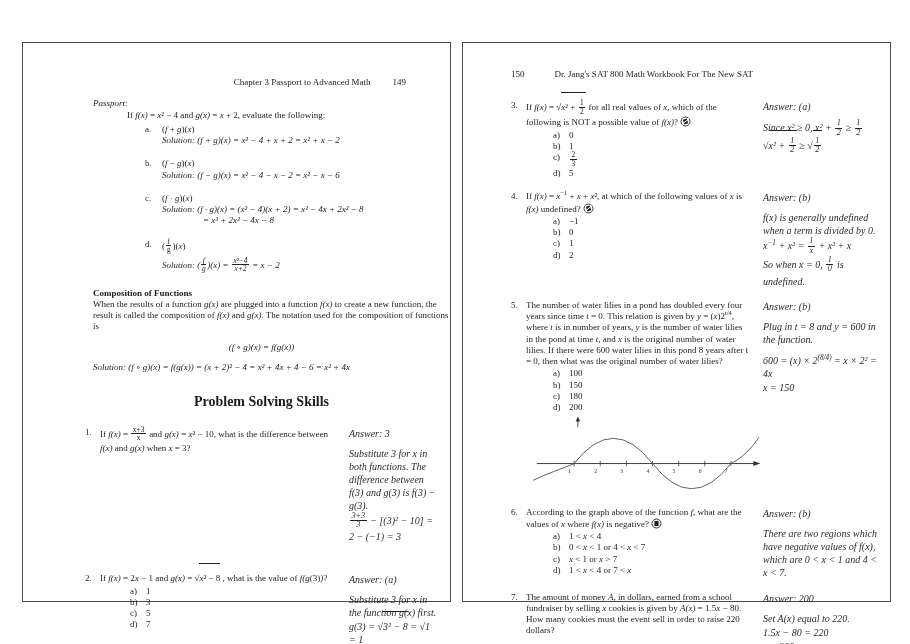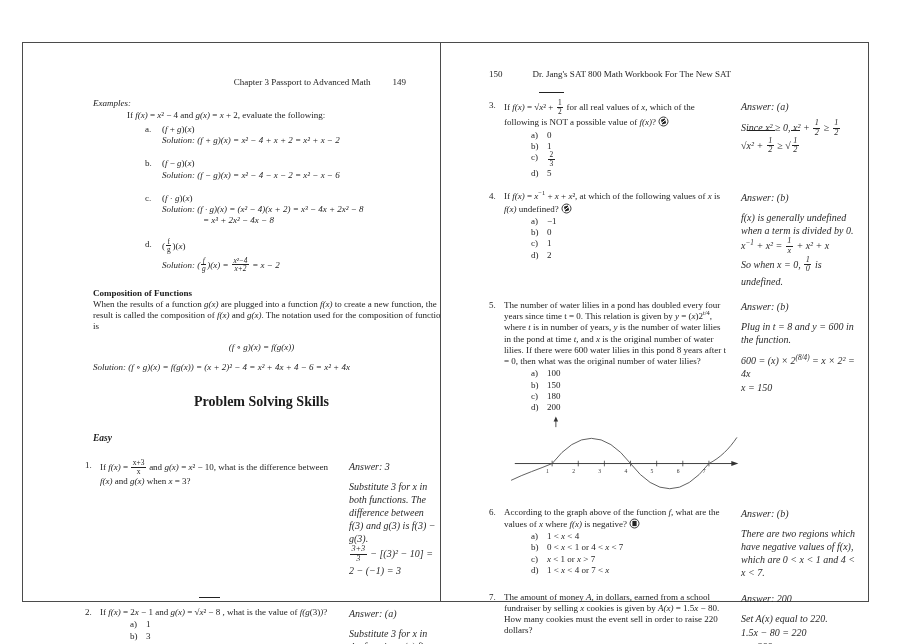--- a/index.html
+++ b/index.html
@@ -2,21 +2,21 @@
 <html><head>
 <meta charset="utf-8">
 <style>
   html,body{margin:0;padding:0;}
   body{width:910px;height:644px;position:relative;background:#ffffff;overflow:hidden;
        font-family:"Liberation Serif","DejaVu Serif",serif;}
   .page{position:absolute;top:42px;width:429px;height:560px;background:#fff;
         border:1.5px solid #4b4b4b;box-sizing:border-box;color:#1c1c1c;
         font-size:9px;line-height:1.25;}
   .page-left{left:22px;}
-  .page-right{left:440px;}
+  .page-right{left:462px;}
   
   .ph-l{display:flex;justify-content:flex-end;gap:22px;padding:34px 44px 0 0;}
   .ph-r{display:flex;gap:30px;padding:26px 0 0 48px;}
   
   .body-l{padding:10px 12px 0 62px;}
   .body-r{padding:8px 10px 0 48px;}
   .ex-label{margin-left:8px;font-style:italic;}
   .ex-intro{margin-left:42px;}
   .ex-item{margin-left:60px;margin-top:3px;display:flex;}
   .ex-item .il{width:17px;}
@@ -56,21 +56,21 @@
 </style>
 </head>
 <body>
 
 <div class="page page-left">
   <div class="ph-l">
     <span>Chapter 3   Passport to Advanced Math</span>
     <span>149</span>
   </div>
   <div class="body-l">
-    <div class="ex-label">Examples:</div>
+    <div class="ex-label">Passport:</div>
     <div class="ex-intro">If <i>f(x)</i> = <i>x</i>² − 4 and <i>g(x)</i> = <i>x</i> + 2, evaluate the following:</div>
 
     <div class="ex-item">
       <span class="il">a.</span>
       <span>(<i>f</i> + <i>g</i>)(<i>x</i>)</span>
     </div>
     <div class="ex-sol">Solution: (f + g)(x) = x² − 4 + x + 2 = x² + x − 2</div>
     <div class="ex-gap"></div>
 
     <div class="ex-item">
@@ -102,21 +102,20 @@
           <span>x²−4</span>
           <span>x+2</span>
         </span> = x − 2</div>
 
     <div class="comp-h">Composition of Functions</div>
     <div class="comp-p">When the results of a function <i>g(x)</i> are plugged into a function <i>f(x)</i> to create a new function, the result is called the composition of <i>f(x)</i> and <i>g(x)</i>. The notation used for the composition of functions is</div>
     <div class="formula">(f ∘ g)(x) = f(g(x))</div>
     <div class="solline">Solution: (f ∘ g)(x) = f(g(x)) = (x + 2)² − 4 = x² + 4x + 4 − 6 = x² + 4x</div>
 
     <div class="pss">Problem Solving Skills</div>
-    <div class="easy">Easy</div>
 
     <div class="q q-l">
       <div class="qmain qmain-l">
         <span class="qnum">1.</span>
         <span class="qtext">If <i>f(x)</i> = <span class="f">
               <span>x+3</span>
               <span>x</span>
             </span> and <i>g(x)</i> = <i>x</i>² − 10, what is the difference between <i>f(x)</i> and <i>g(x)</i> when <i>x</i> = 3?</span>
       </div>
       <div class="ans">

